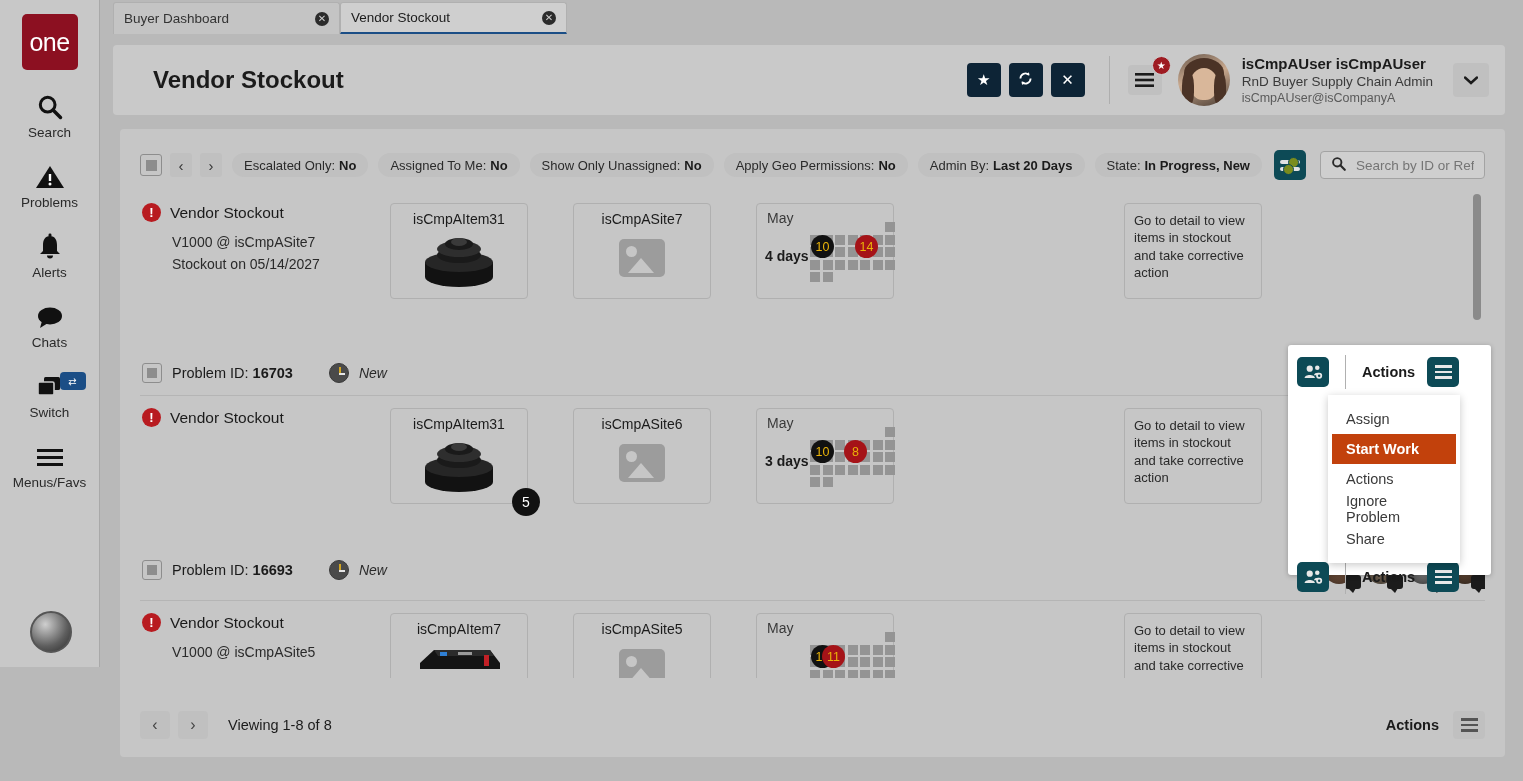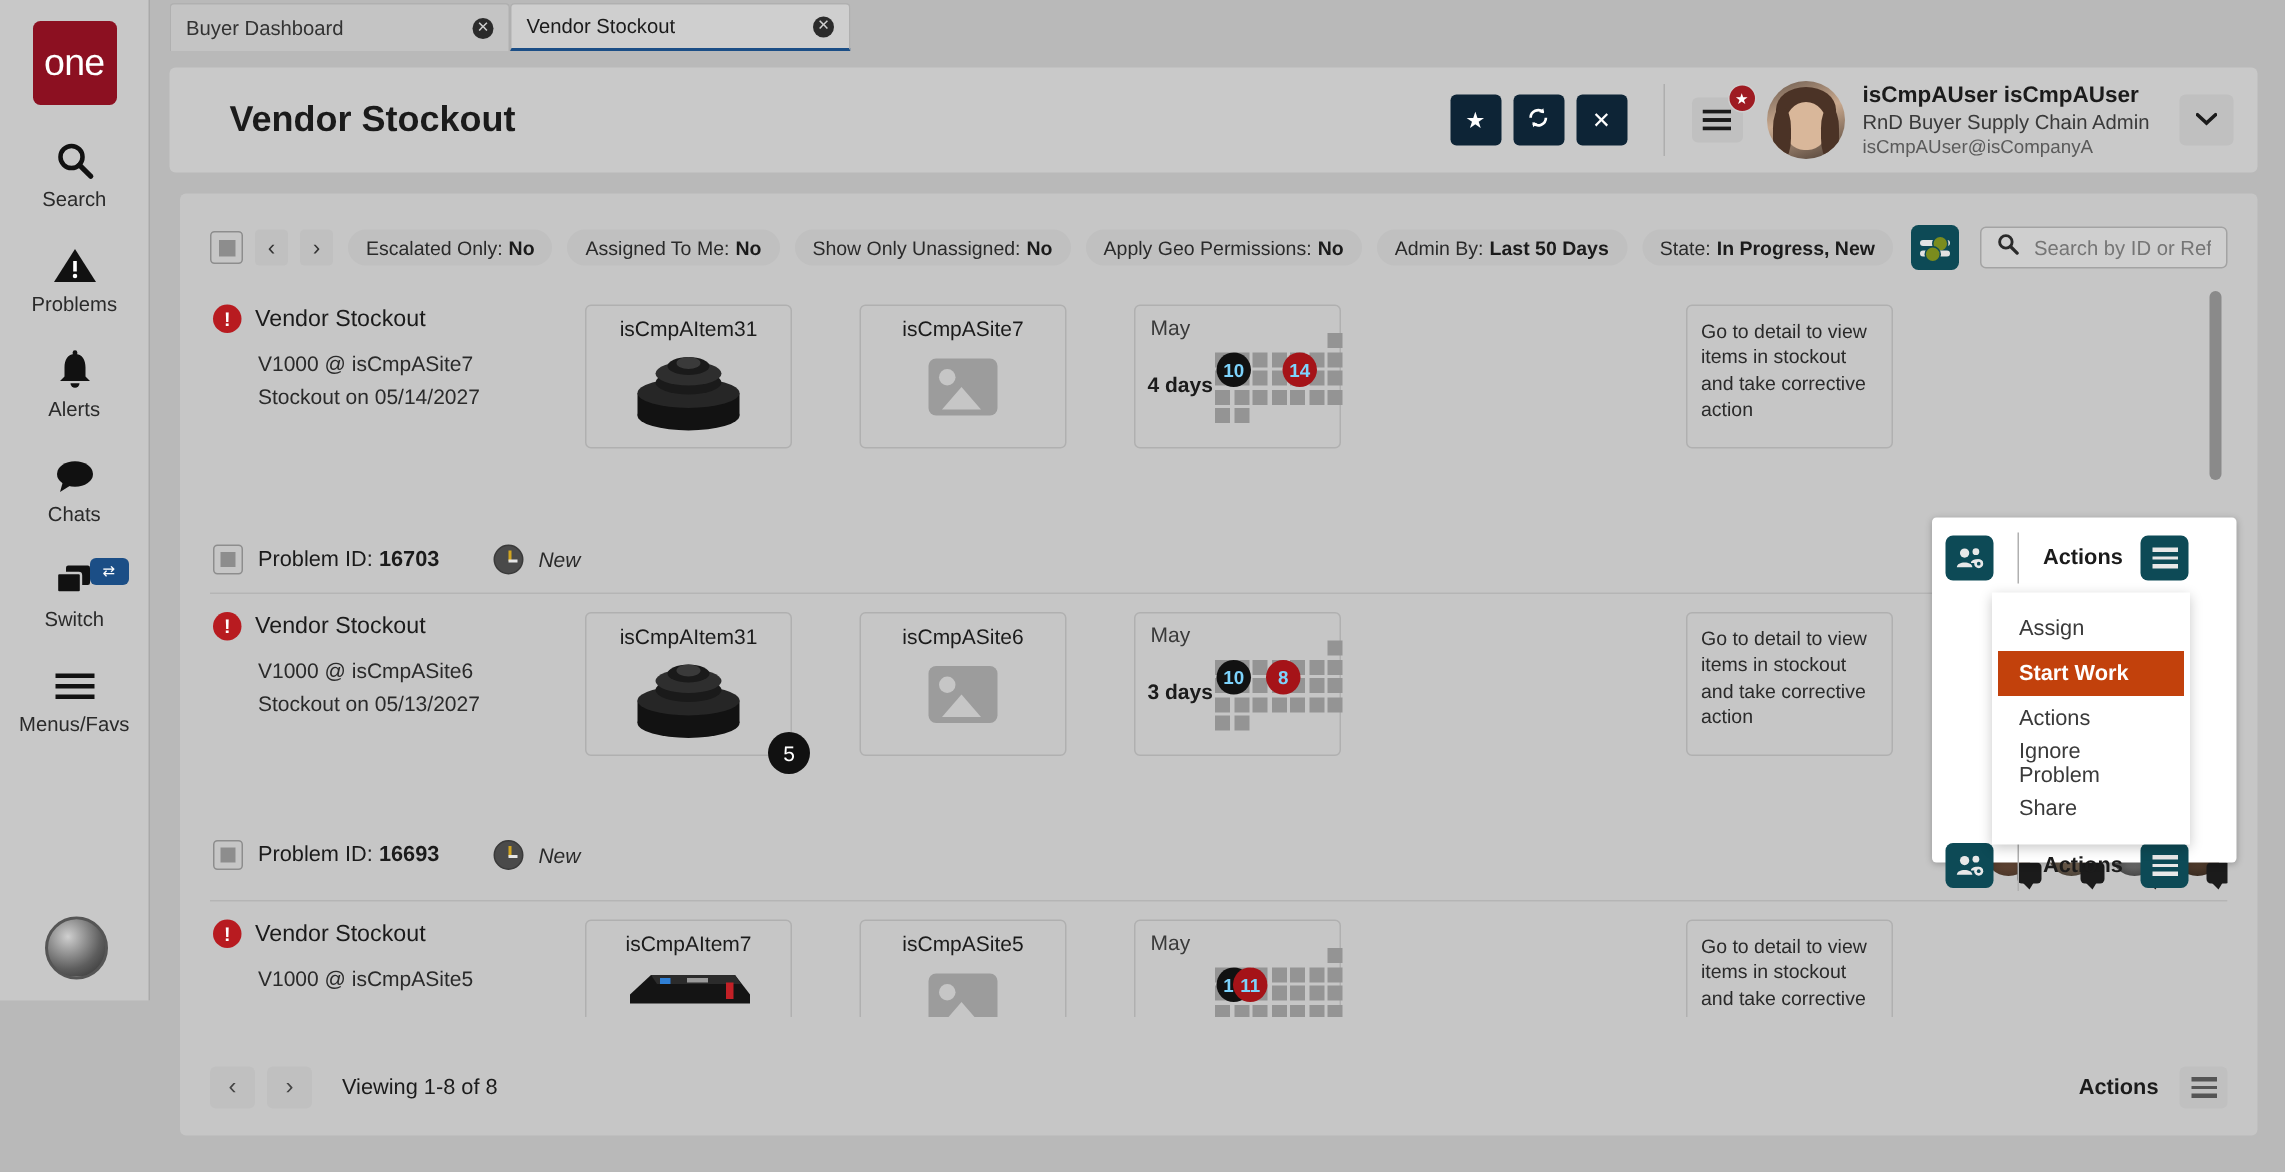--- a/index.html
+++ b/index.html
@@ -219,21 +219,21 @@
   .calmonth { font-size: 14px; color: #3a3a3a; }
   .caldays { position: absolute; left: 8px; top: 44px; font-size: 14px; font-weight: bold; color: #1b1b1b; }
   .calgrid {
     position: absolute; left: 53px; top: 18px;
     display: grid; grid-template-columns: repeat(7, 10px); gap: 2.5px;
   }
   .calgrid i { width: 10px; height: 10px; background: #949494; display: block; }
   .calgrid i.off { background: transparent; }
   .calmark {
     position: absolute; width: 23px; height: 23px; border-radius: 50%;
-    color: #7dd3fc; font-size: 12.5px; display: flex; align-items: center; justify-content: center; font-weight: bold;
+    color: #eab308; font-size: 12.5px; display: flex; align-items: center; justify-content: center;
   }
   .calmark.black { background: #111; }
   .calmark.red { background: #a51318; }
 
   .descbox {
     width: 138px; min-height: 96px; background: #c6c6c6;
     border: 1.5px solid #b0b0b0; border-radius: 4px;
     padding: 8px 9px; font-size: 13px; color: #2a2a2a; line-height: 1.33;
   }
 
@@ -507,21 +507,21 @@
       <div class="chip">
         <span>Show Only Unassigned:</span>
         <b>No</b>
       </div>
       <div class="chip">
         <span>Apply Geo Permissions:</span>
         <b>No</b>
       </div>
       <div class="chip">
         <span>Admin By:</span>
-        <b>Last 50 Days</b>
+        <b>Last 20 Days</b>
       </div>
       <div class="chip">
         <span>State:</span>
         <b>In Progress, New</b>
       </div>
 
       <div id="filter-toggle">
         <span class="sl a"></span>
         <span class="sl b"></span>
       </div>
@@ -633,24 +633,20 @@
           </div>
         </div>
       </div>
 
       <div class="card">
         <div class="card-top">
           <div class="c-left">
             <div class="c-title-row">
               <span class="alert-dot">!</span>
               <span class="c-title">Vendor Stockout</span>
-            </div>
-            <div class="c-sub">
-              <div>V1000 @ isCmpASite6</div>
-              <div>Stockout on 05/13/2027</div>
             </div>
           </div>
 
           <div class="thumb" style="margin-left:5px">
             <span class="tlabel">isCmpAItem31</span>
             <span class="timg">
               <svg width="76" height="58" viewBox="0 0 76 58">
                 <ellipse cx="38" cy="46" rx="34" ry="10" fill="#121212"></ellipse>
                 <rect x="4" y="31" width="68" height="15" fill="#121212"></rect>
                 <ellipse cx="38" cy="31" rx="34" ry="10" fill="#262626"></ellipse>

